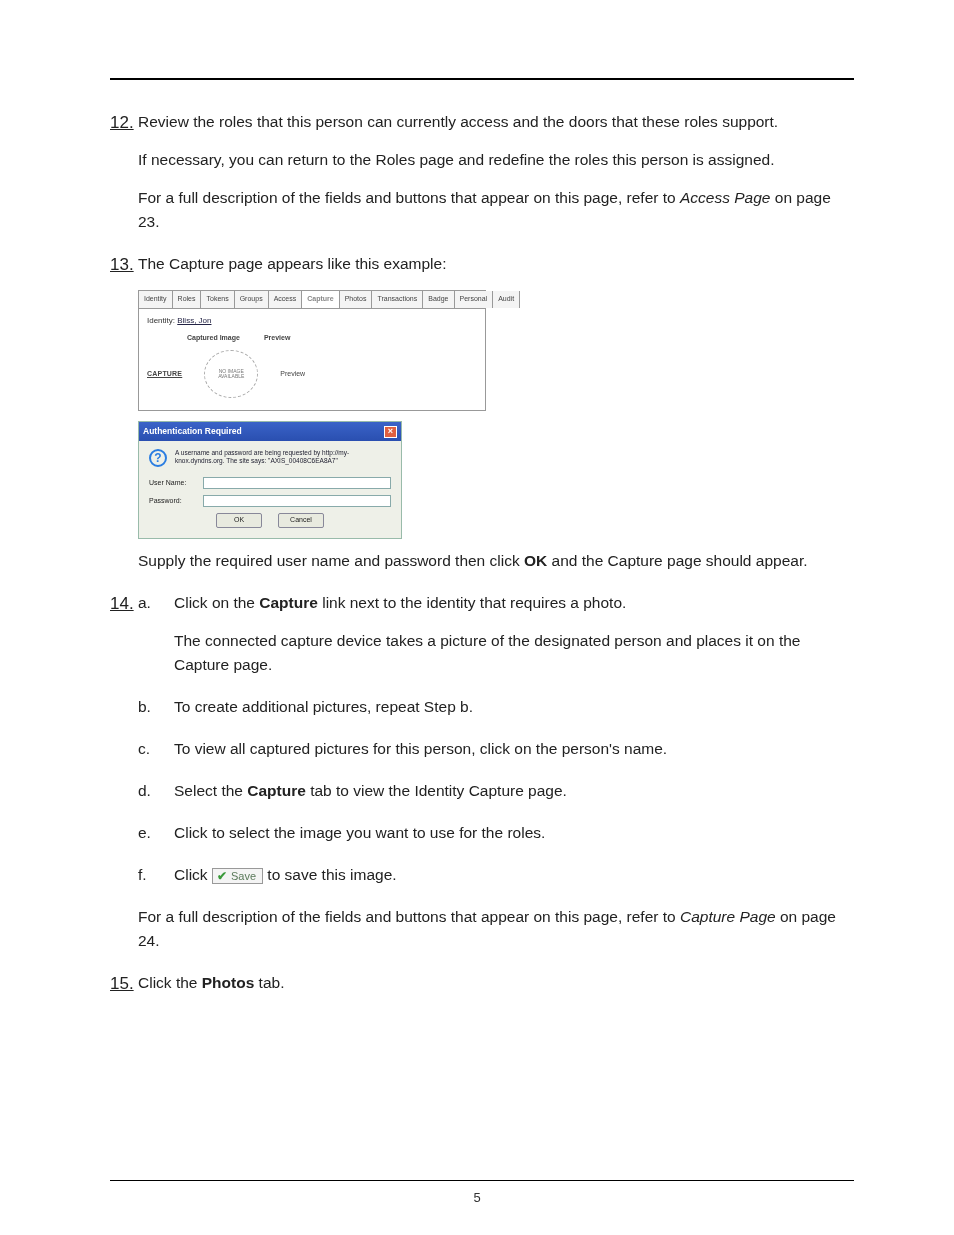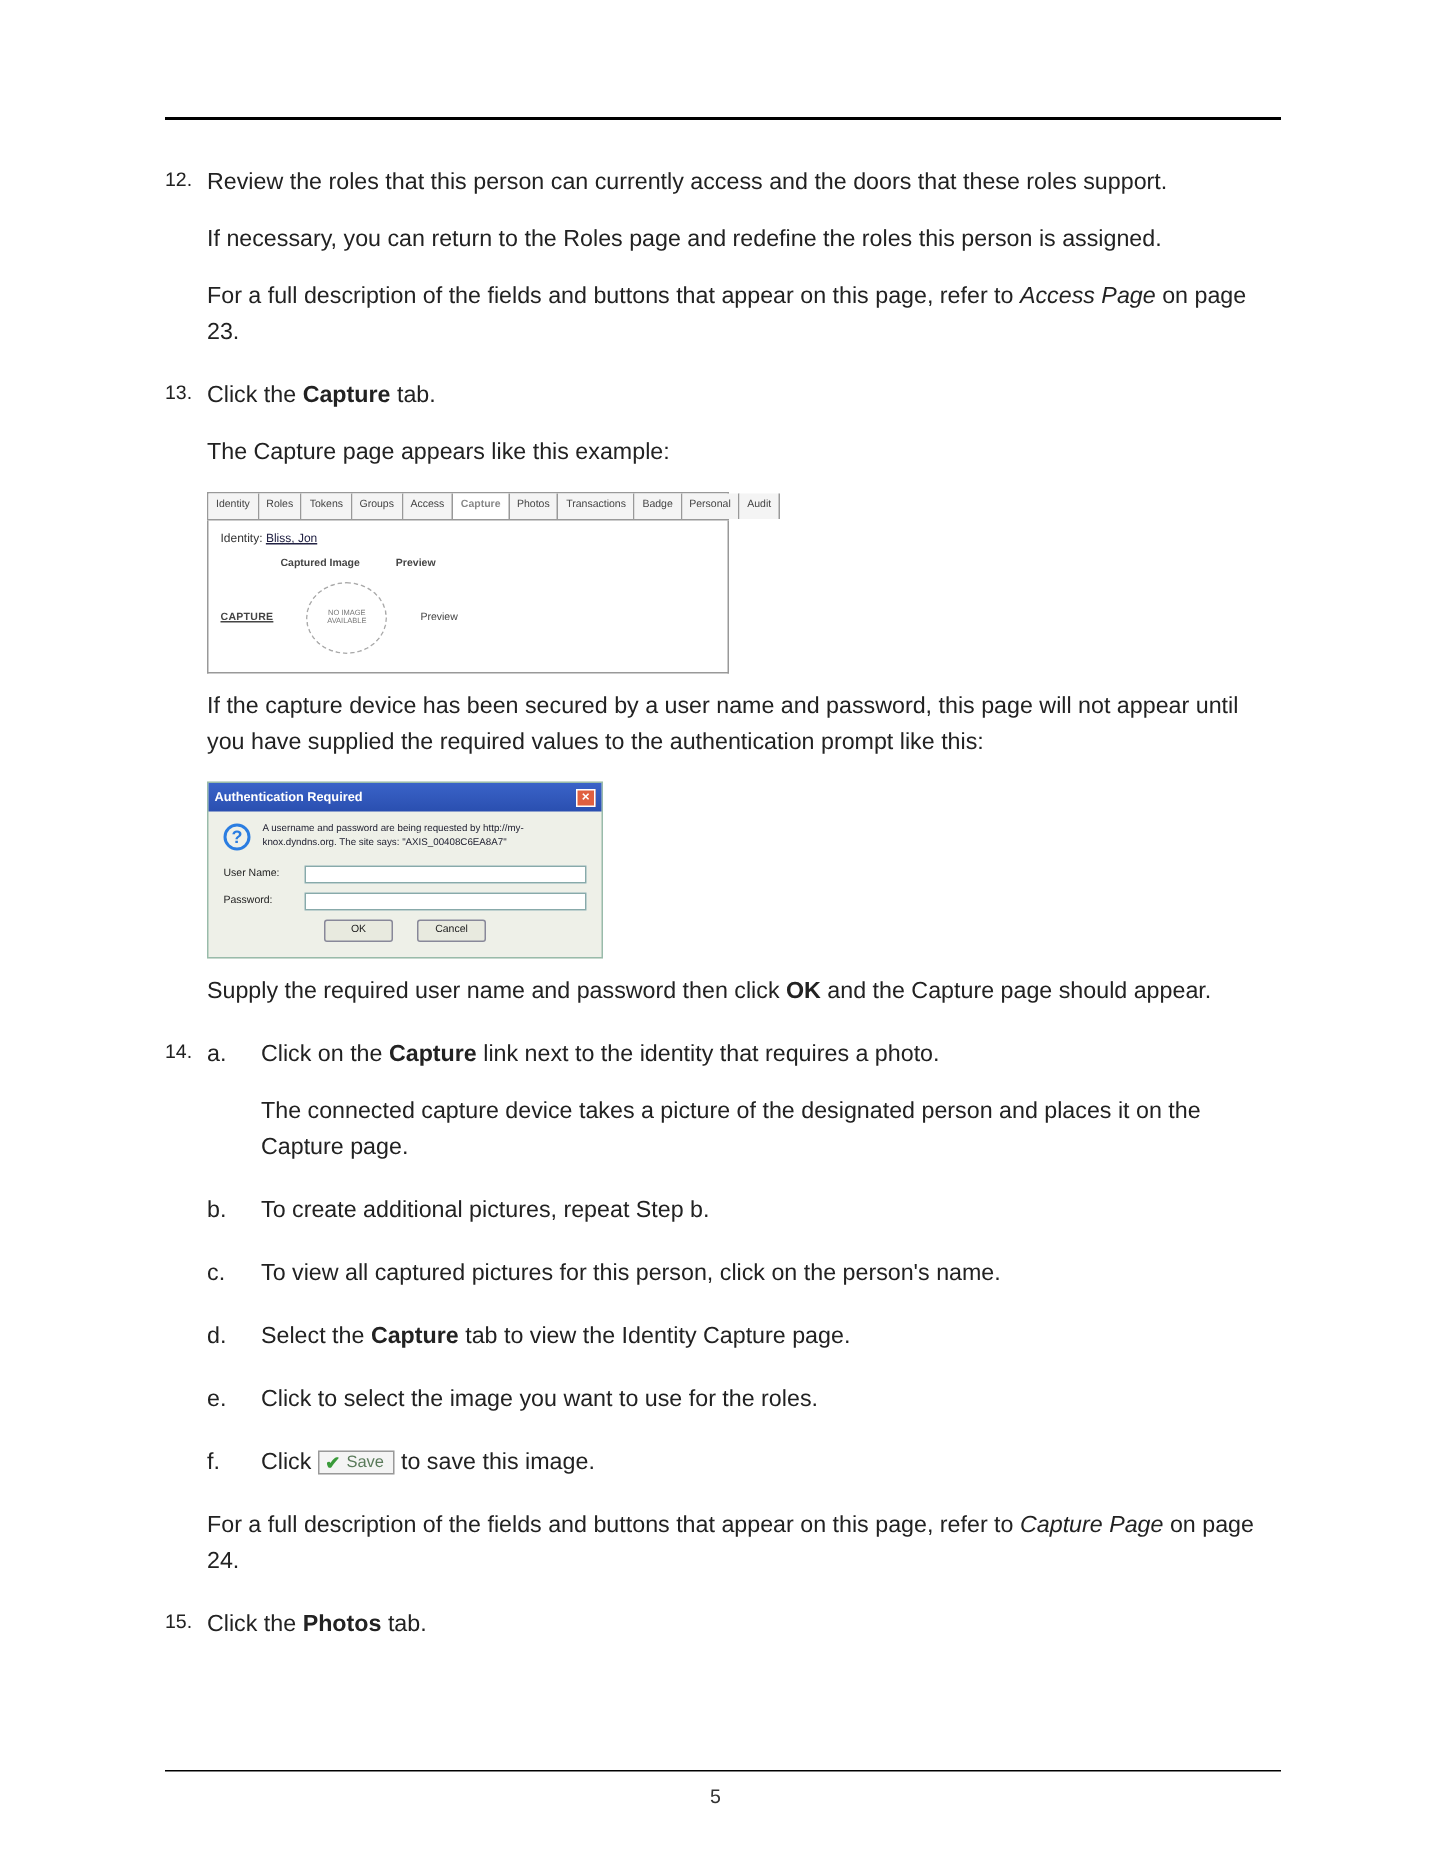--- a/index.html
+++ b/index.html
@@ -18,22 +18,23 @@
   .ol { }
   .li {
     position: relative;
     padding-left: 28px;
     margin-bottom: 18px;
   }
   .li .num {
     position: absolute;
     left: 0;
     top: 0;
-    font-size: 13px;
+    font-size: 17px;
     line-height: 1.5;
+    text-decoration: underline;
   }
   .li .body {
     font-size: 15.5px;
     line-height: 1.55;
   }
   .li .body p { margin-bottom: 14px; }
   .li .body p:last-child { margin-bottom: 0; }
   .em { font-style: italic; }
   .bd { font-weight: 700; } 
 
@@ -180,23 +181,20 @@
         <p>If necessary, you can return to the Roles page and redefine the roles this person is assigned.</p>
         <p>
           <span>For a full description of the fields and buttons that appear on this page, refer to </span><span class="em">Access Page</span><span> on page 23.</span>
         </p>
       </div>
     </div>
 
     <div class="li">
       <span class="num">13.</span>
       <div class="body">
-        <p>
-          <span>Click the </span><span class="bd">Capture</span><span> tab.</span>
-        </p>
         <p>The Capture page appears like this example:</p>
 
         <div class="fig-capture">
           <div class="tabsrow">
             <span class="tab">Identity</span>
             <span class="tab">Roles</span>
             <span class="tab">Tokens</span>
             <span class="tab">Groups</span>
             <span class="tab">Access</span>
             <span class="tab active">Capture</span>
@@ -216,21 +214,20 @@
               <span>Preview</span>
             </div>
             <div class="row2">
               <span class="caplink">CAPTURE</span>
               <span class="noimg">NO IMAGE AVAILABLE</span>
               <span class="prev2">Preview</span>
             </div>
           </div>
         </div>
 
-        <p>If the capture device has been secured by a user name and password, this page will not appear until you have supplied the required values to the authentication prompt like this:</p>
 
         <div class="fig-auth">
           <div class="titlebar">
             <span>Authentication Required</span>
             <span class="closebox">×</span>
           </div>
           <div class="content">
             <div class="msgrow">
               <span class="qicon">?</span>
               <span class="msg">A username and password are being requested by http://my-knox.dyndns.org. The site says: "AXIS_00408C6EA8A7"</span>

